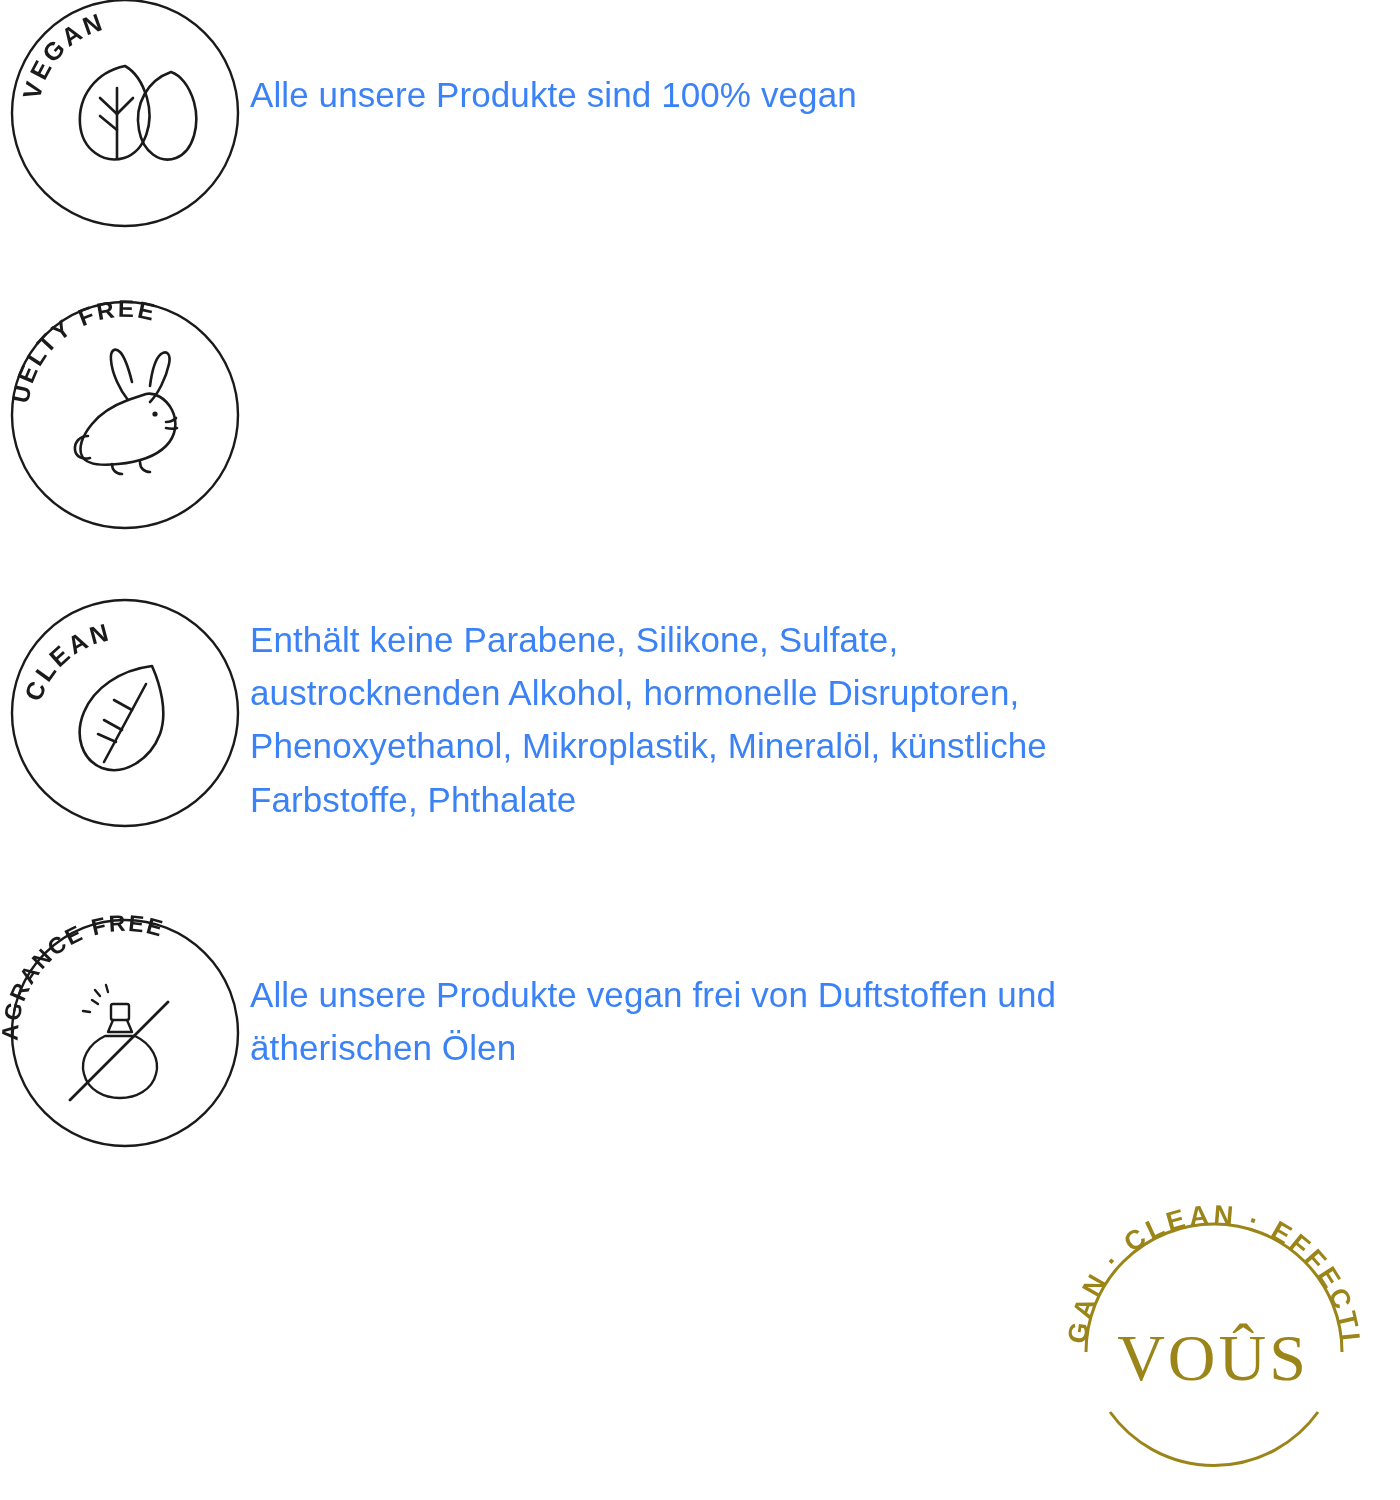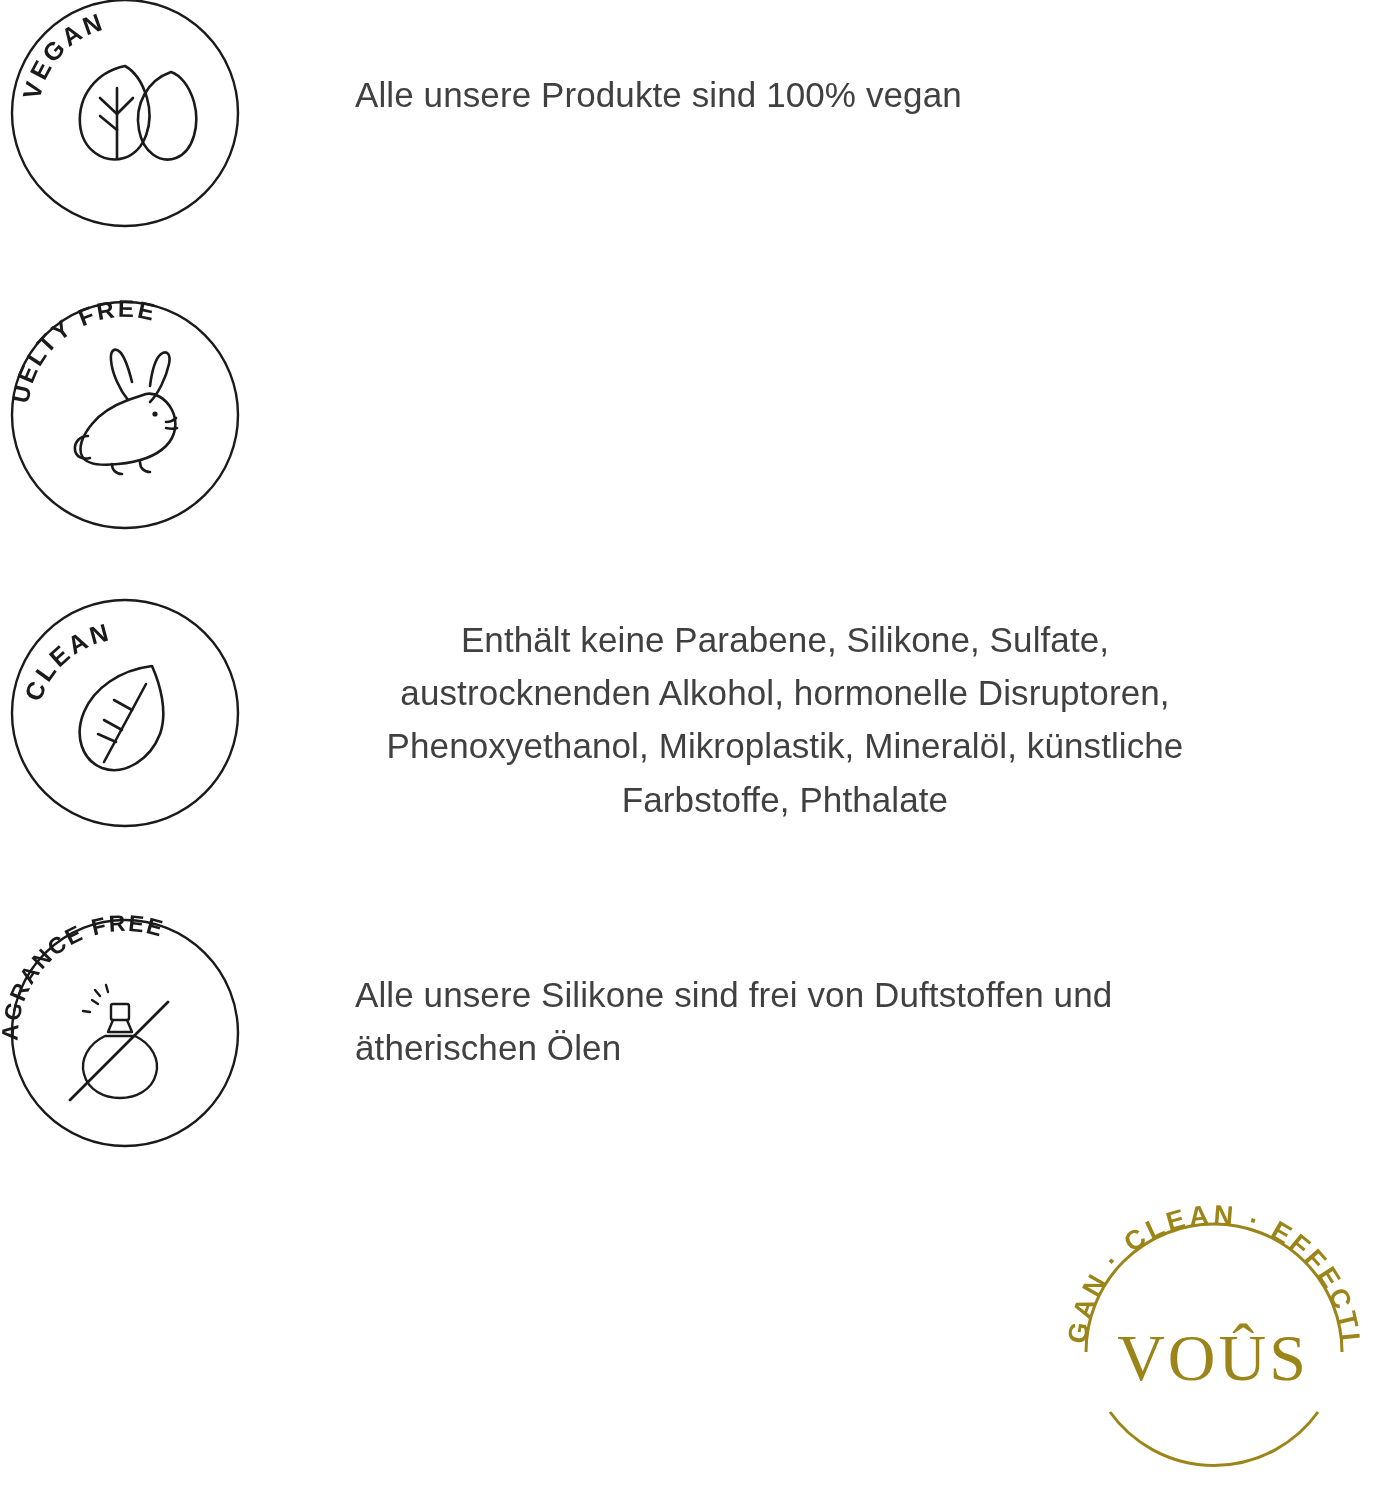--- a/index.html
+++ b/index.html
@@ -36,38 +36,37 @@
     flex: 0 0 250px;
   }
 
   .badge svg {
     display: block;
     width: 250px;
     height: 250px;
   }
 
   .feature-text {
-    margin-left: 105px;
     font-size: 35px;
     line-height: 1.52;
-    color: #404040;
+    color: #3b82f6;
     letter-spacing: 0.1px;
     max-width: 860px;
     font-weight: 400;
   }
 
   
   .row-0 { top: -12px;  left: 0; }
   .row-0 .feature-text { margin-top: 80px; }
 
   .row-1 { top: 290px; left: 0; }
   .row-1 .feature-text { margin-top: 55px; }
 
   .row-2 { top: 588px; left: 0; }
-  .row-2 .feature-text { margin-top: 25px; text-align: center; }
+  .row-2 .feature-text { margin-top: 25px; }
 
   .row-3 { top: 908px; left: 0; }
   .row-3 .feature-text { margin-top: 60px; }
 
   
   .stamp {
     position: absolute;
     right: 22px;
     bottom: 18px;
     width: 330px;
@@ -165,21 +164,21 @@
           <path d="M113 112 L 108 124 L 132 124 L 127 112"></path>
           <path d="M105 128 C 88 136, 80 152, 84 166 C 88 182, 104 190, 120 190 C 136 190, 152 182, 156 166 C 160 152, 152 136, 135 128 Z"></path>
           <path d="M98 96 L 92 92"></path>
           <path d="M100 88 L 95 82"></path>
           <path d="M108 84 L 106 77"></path>
           <path d="M90 104 L 83 103"></path>
           <path d="M70 192 L 168 94" stroke-width="2.8"></path>
         </g>
       </svg>
     </div>
-    <div class="feature-text">Alle unsere Silikone sind frei von Duftstoffen und ätherischen Ölen</div>
+    <div class="feature-text">Alle unsere Produkte vegan frei von Duftstoffen und ätherischen Ölen</div>
   </div>
 
 </div>
 
 <div class="stamp">
   <svg viewBox="0 0 330 300" xmlns="http://www.w3.org/2000/svg">
     <defs>
       <path id="stampArcTop" d="M 38 170 A 128 128 0 0 1 294 170"></path>
       <path id="stampArcBottom" d="M 294 170 A 128 128 0 0 1 38 170"></path>
     </defs>

